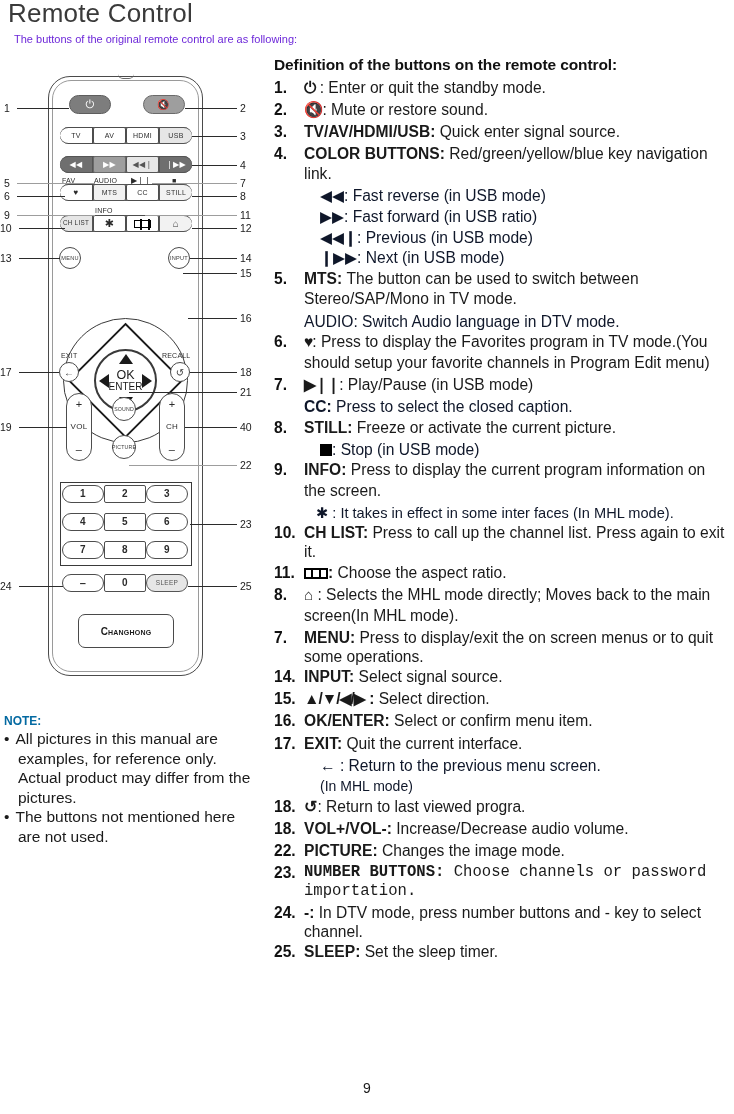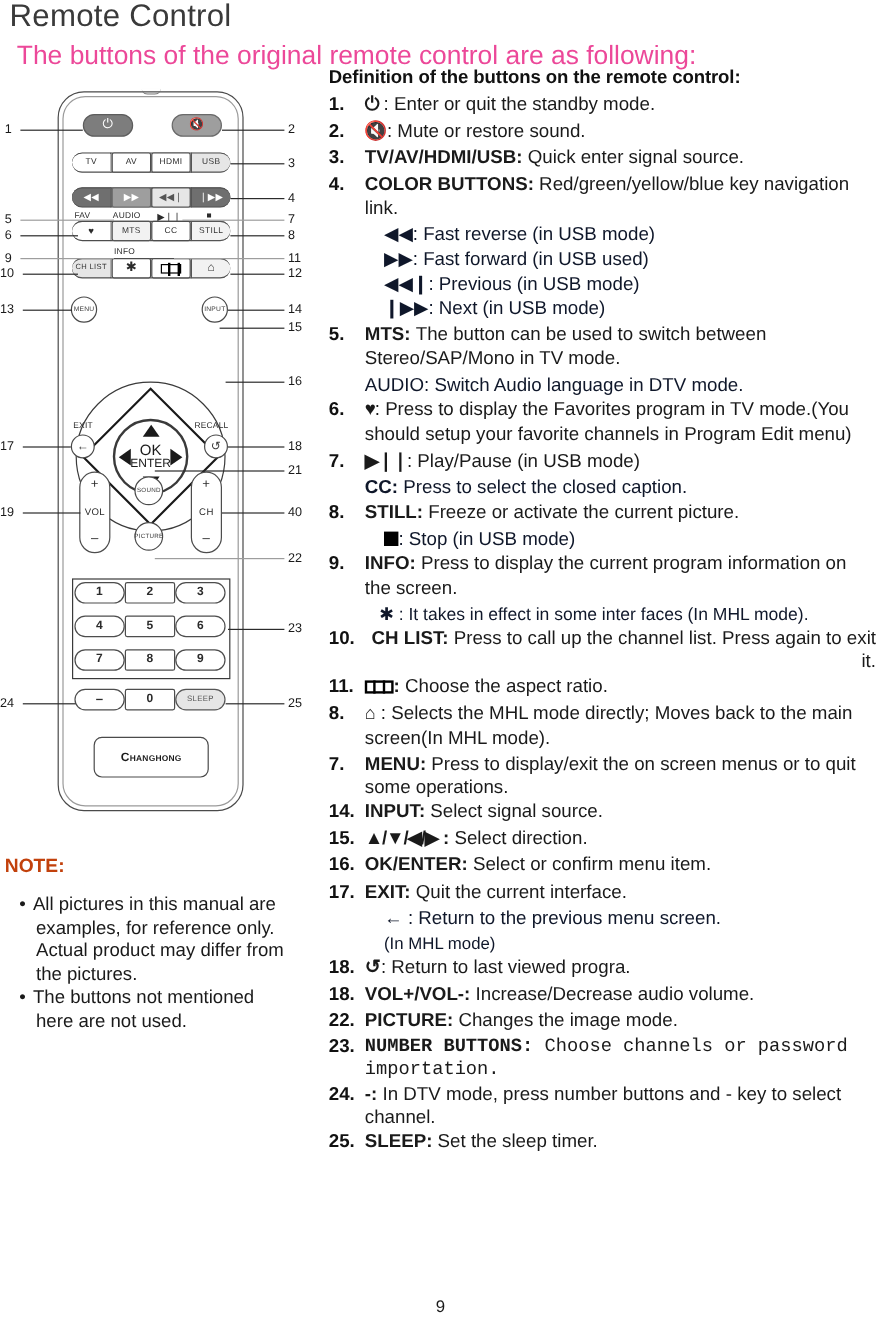--- a/index.html
+++ b/index.html
@@ -10,21 +10,21 @@
   }
   .page{position:absolute;left:0;top:0;width:734px;height:1114px;}
 
   
   #page-title{
     position:absolute;left:8px;top:-2px;
     font-size:26px;font-weight:400;color:#3a3a3a;letter-spacing:.2px;
   }
   #intro-line{
     position:absolute;left:14px;top:33px;
-    font-size:22px;color:#ec4899;text-align:right;
+    font-size:11px;color:#6d28d9;text-align:right;
   }
 
   
   #remote-figure{position:absolute;left:0px;top:62px;width:266px;height:630px;}
   .rc-body{
     position:absolute;left:48px;top:14px;width:155px;height:600px;
     border:1.4px solid #4a4a4a;border-radius:22px;background:#fff;
     box-sizing:border-box;
   }
   .rc-body-inner{
@@ -75,22 +75,22 @@
   .numpad-box{position:absolute;border:1.2px solid #3a3a3a;box-sizing:border-box;}
 
   .logo-box{position:absolute;left:78px;top:552px;width:96px;height:34px;
     border:1.2px solid #4a4a4a;border-radius:7px;box-sizing:border-box;
     display:flex;align-items:center;justify-content:center;
     font-size:10px;font-weight:bold;letter-spacing:.2px;color:#1a1a1a;
     font-variant:small-caps;}
 
   
   #note-block{position:absolute;left:4px;top:714px;width:250px;}
-  #note-block .note-head{font-size:16px;font-weight:bold;color:#c2410c;margin-bottom:1px;}
-  #note-block ul{list-style:none;margin:12px;padding:0;}
+  #note-block .note-head{font-size:12px;font-weight:bold;color:#0369a1;margin-bottom:1px;}
+  #note-block ul{list-style:none;margin:0;padding:0;}
   #note-block li{font-size:15.5px;line-height:19.6px;color:#1a1a1a;
     padding-left:14px;text-indent:-14px;margin-bottom:0px;}
   #note-block li:before{content:"\2022";margin-right:6px;}
 
   
   #defs{position:absolute;left:274px;top:56px;width:456px;}
   #defs .def-title{font-size:15.5px;font-weight:bold;color:#111;margin-bottom:3.5px;letter-spacing:-.1px;}
   .item{position:relative;display:flex;font-size:15.6px;line-height:20.6px;color:#1a1a1a;margin-bottom:1.5px;}
   .item .num{flex:0 0 30px;font-weight:bold;font-size:15.6px;color:#111;}
   .item .body{flex:1;}
@@ -318,21 +318,21 @@
     <div class="item">
       <span class="num">3.</span>
       <span class="body"><b>TV/AV/HDMI/USB</b><b>: </b><span>Quick enter signal source.</span></span>
     </div>
 
     <div class="item">
       <span class="num">4.</span>
       <span class="body"><b>COLOR BUTTONS</b><b>: </b><span>Red/green/yellow/blue key navigation link.</span></span>
     </div>
     <div class="sub ind">◀◀: Fast reverse (in USB mode)</div>
-    <div class="sub ind">▶▶: Fast forward (in USB used)</div>
+    <div class="sub ind">▶▶: Fast forward (in USB ratio)</div>
     <div class="sub ind">◀◀❙: Previous (in USB mode)</div>
     <div class="sub ind">❙▶▶: Next (in USB mode)</div>
 
     <div class="item">
       <span class="num">5.</span>
       <span class="body"><b>MTS</b><b>: </b><span>The button can be used to switch between Stereo/SAP/Mono in TV mode.</span></span>
     </div>
     <div class="sub">AUDIO: Switch Audio language in DTV mode.</div>
 
     <div class="item">
@@ -353,21 +353,21 @@
     <div class="sub ind"><span class="stop-glyph"></span><span>: Stop (in USB mode)</span></div>
 
     <div class="item">
       <span class="num">9.</span>
       <span class="body"><b>INFO</b><b>: </b><span>Press to display the current program information on the screen.</span></span>
     </div>
     <div class="sub ind" style="font-size:14.6px;margin-left:42px;">✱ : It takes in effect in some inter faces (In MHL mode).</div>
 
     <div class="item">
       <span class="num">10.</span>
-      <span class="body" style="line-height:19px;text-align:right;"><b>CH LIST</b><b>: </b><span>Press to call up the channel list. Press again to exit it.</span></span>
+      <span class="body" style="line-height:19px;"><b>CH LIST</b><b>: </b><span>Press to call up the channel list. Press again to exit it.</span></span>
     </div>
 
     <div class="item">
       <span class="num">11.</span>
       <span class="body"><span class="ar-glyph"></span><b>: </b><span>Choose the aspect ratio.</span></span>
     </div>
 
     <div class="item">
       <span class="num">8.</span>
       <span class="body"><span class="home-glyph">⌂</span><span> : </span><span>Selects the MHL mode directly; Moves back to the main screen(In MHL mode).</span></span>

